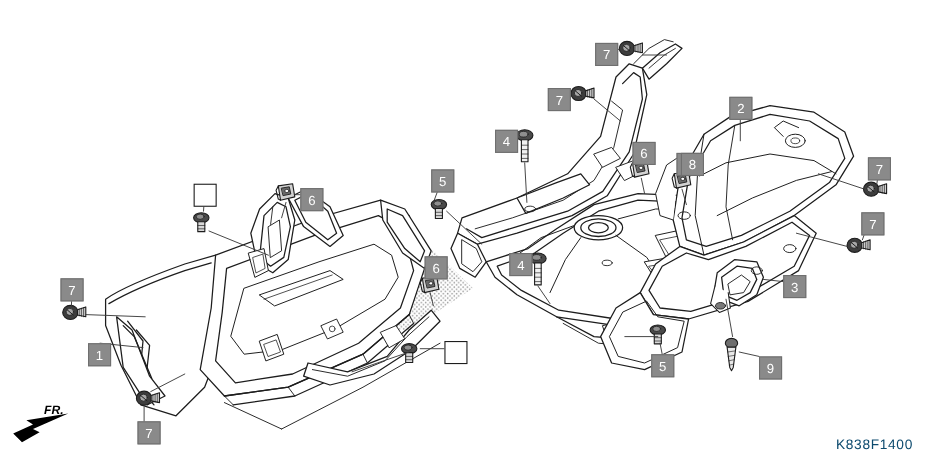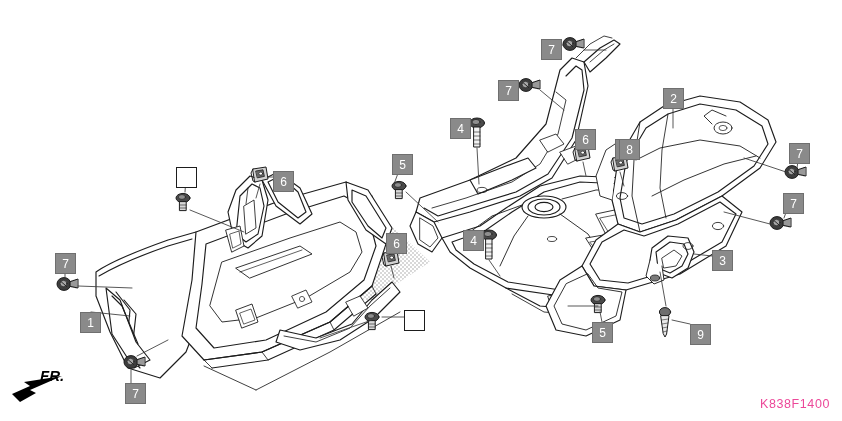--- a/index.html
+++ b/index.html
@@ -6,22 +6,22 @@
   body{width:842px;height:421px;overflow:hidden;
        font-family:"Liberation Sans","DejaVu Sans",sans-serif;}
   #stage{position:relative;width:842px;height:421px;background:#fff;}
   #art{position:absolute;left:0;top:0;width:842px;height:421px;}
   .callout{position:absolute;width:21px;height:21px;background:#8a8a8a;
            border:1px solid #6f6f6f;color:#ffffff;font-size:12px;
            line-height:21px;text-align:center;font-weight:400;
            box-sizing:border-box;}
   .callout.blank{background:#ffffff;border:1px solid #1d1d1d;color:#1d1d1d;}
   #partno{position:absolute;right:12px;bottom:10px;font-size:12.5px;
-          color:#ec4899;letter-spacing:.6px;}
-  #frlabel{position:absolute;left:40px;top:367px;font-size:15px;
+          color:#0c4a6e;letter-spacing:.6px;}
+  #frlabel{position:absolute;left:40px;top:367px;font-size:11px;
            font-weight:bold;font-style:italic;color:#000;}
 </style>
 </head>
 <body>
 
 <div id="stage">
 
   <svg id="art" viewBox="0 0 842 421">
     <defs>
       <pattern id="stipple" width="4" height="4" patternUnits="userSpaceOnUse">

